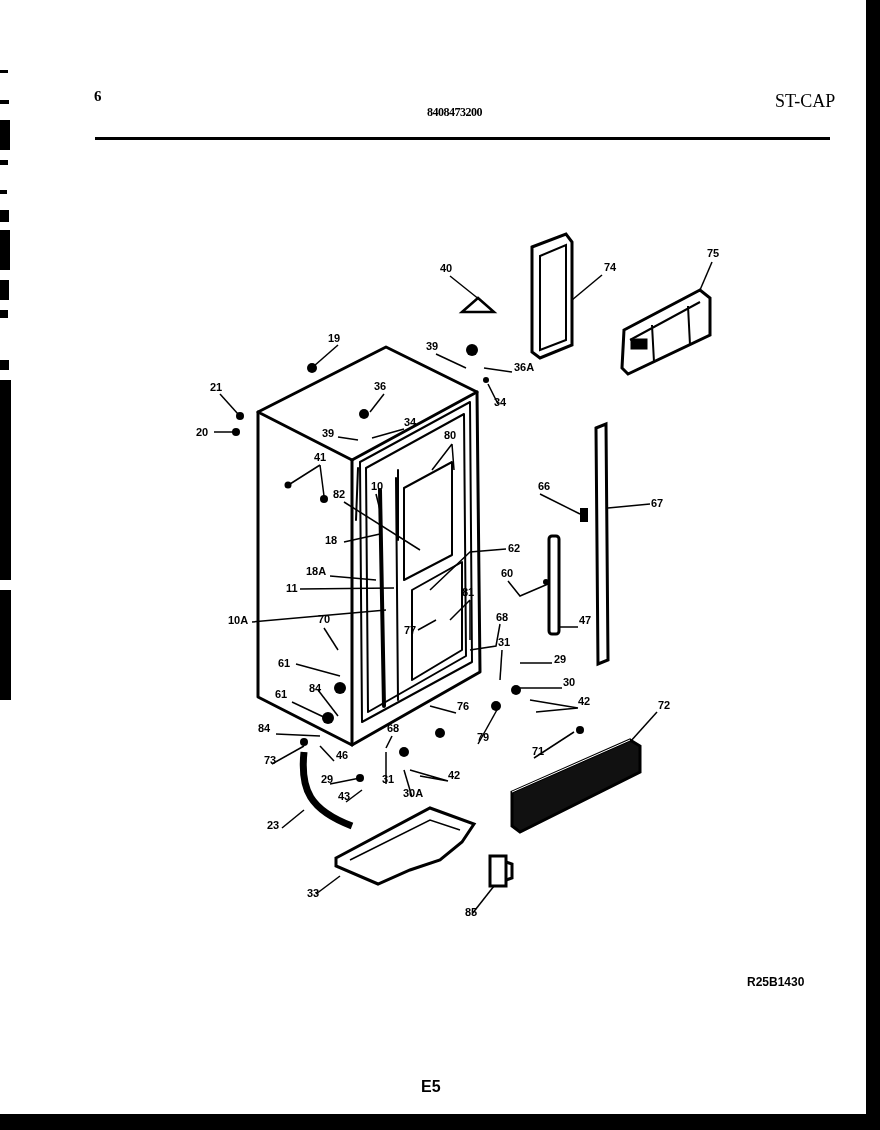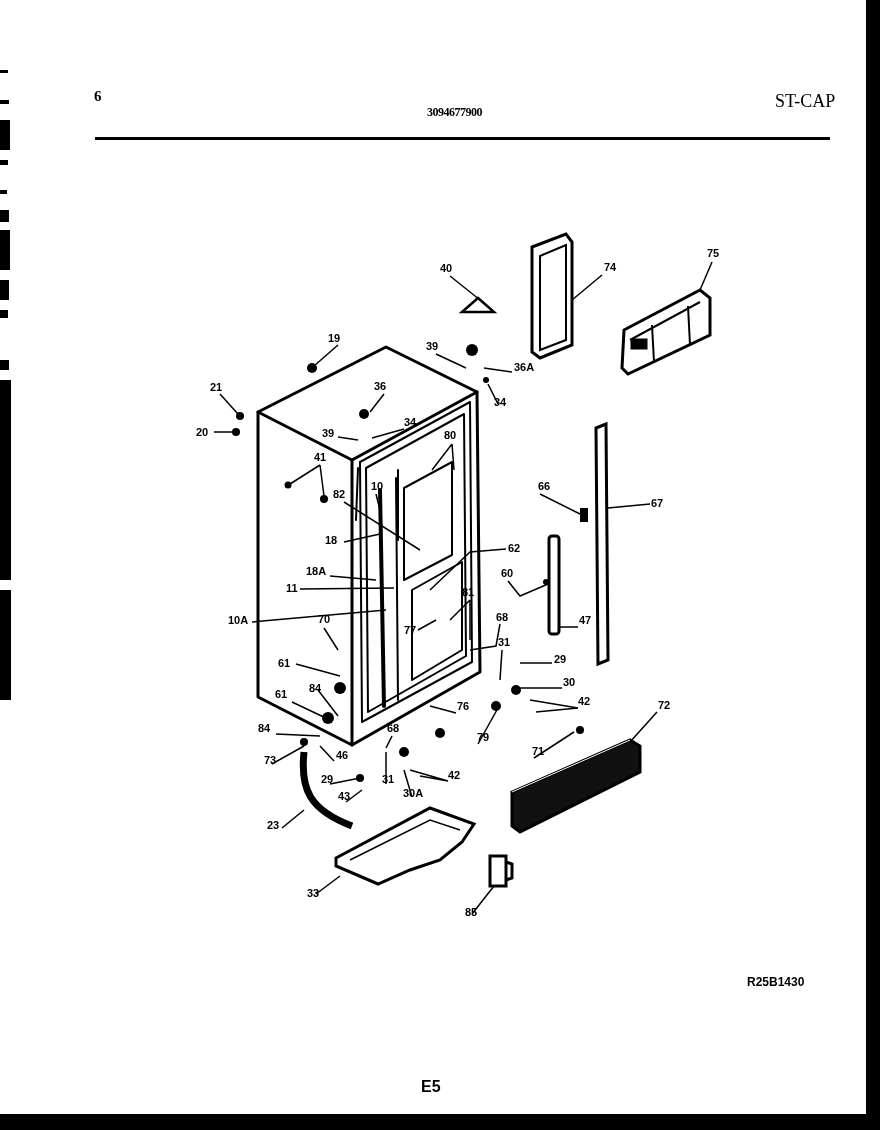--- a/index.html
+++ b/index.html
@@ -34,21 +34,21 @@
     <rect x="0" y="170" width="10" height="40"></rect>
       <rect x="0" y="220" width="9" height="20"></rect>
     <rect x="0" y="250" width="8" height="8"></rect>
       <rect x="0" y="300" width="9" height="10"></rect>
     <rect x="0" y="320" width="11" height="200"></rect>
       <rect x="0" y="530" width="11" height="110"></rect>
   </g>
 </svg>
 
 <div class="abs hdr-page">6</div>
-<div class="abs hdr-part">3094677900</div>
+<div class="abs hdr-part">8408473200</div>
 <div class="abs hdr-model">ST-CAP</div>
 <div class="abs rule"></div>
 
 <svg class="diagram" width="880" height="1130" viewBox="0 0 880 1130">
   <g stroke="#000" fill="none" stroke-width="3" stroke-linejoin="round" stroke-linecap="round">
 
     <path d="M258 412 L386 347 L477 392 L352 460 Z"></path>
 
     <path d="M258 412 L258 697 L352 745 L352 460"></path>
     <path d="M477 392 L480 672 L352 745"></path>

